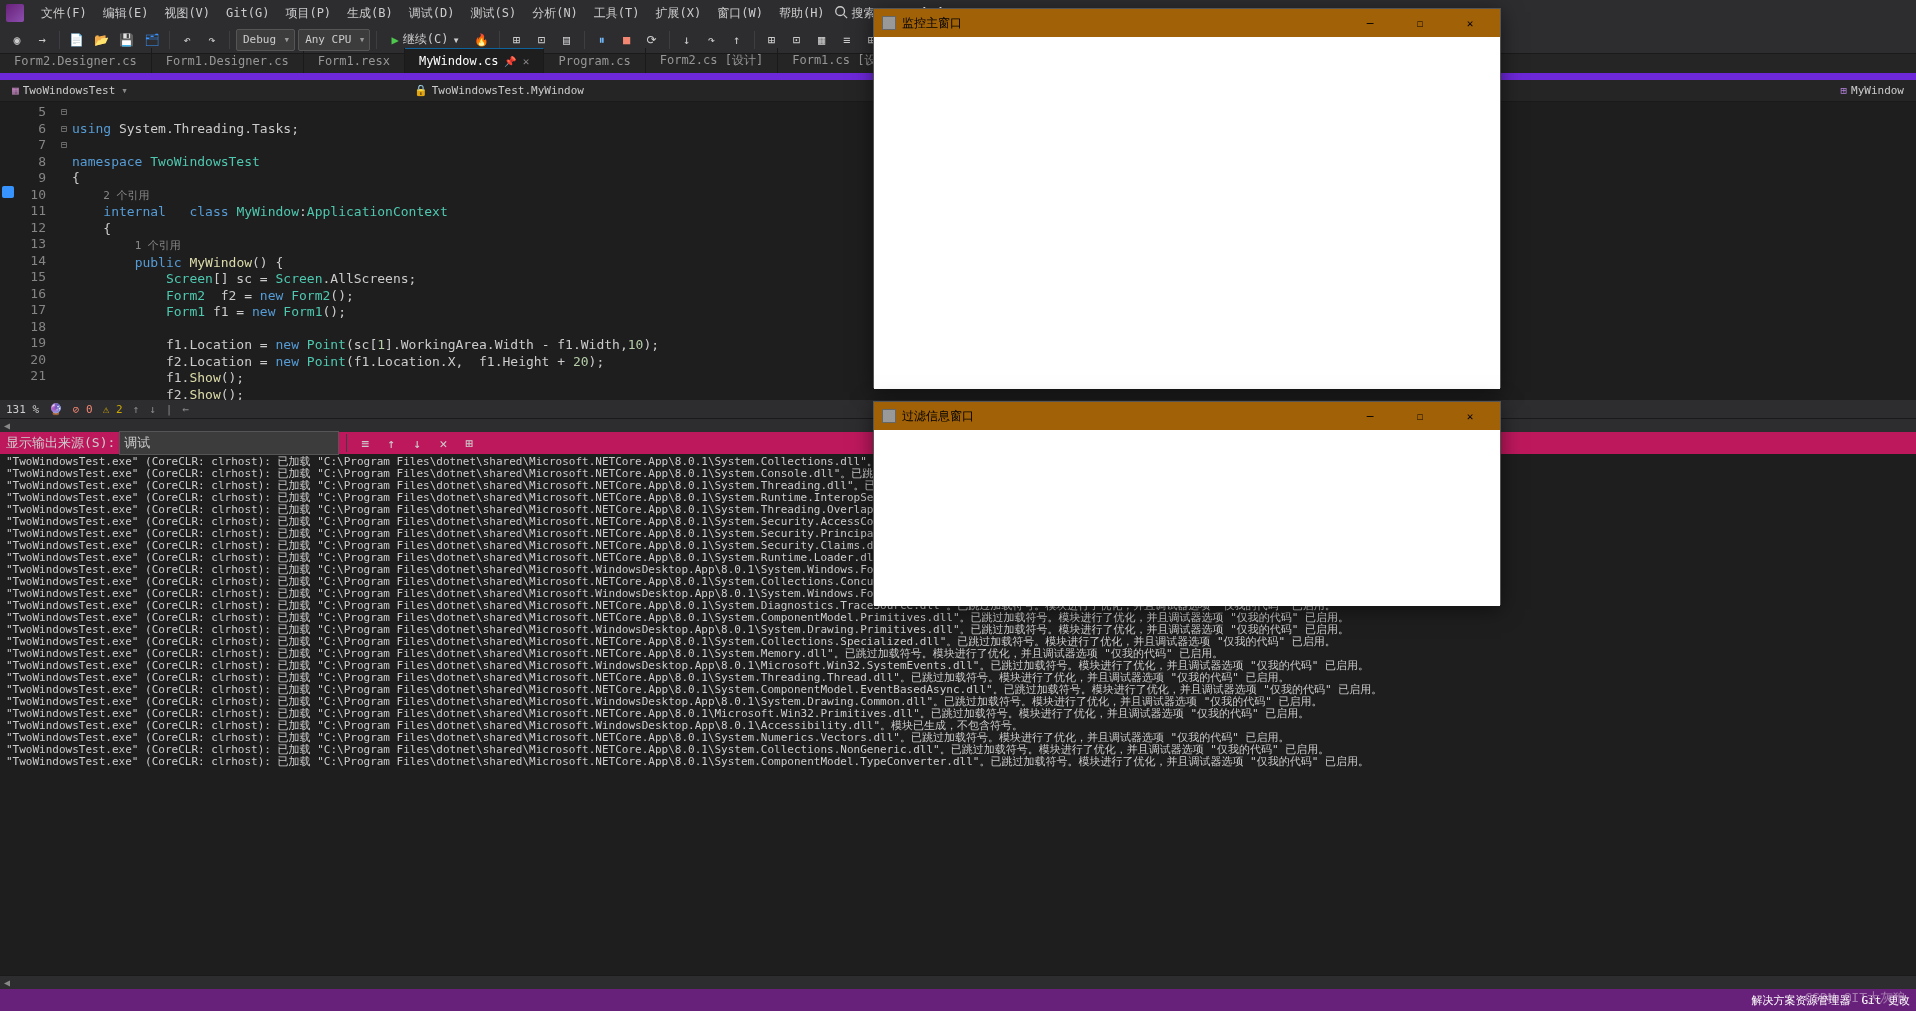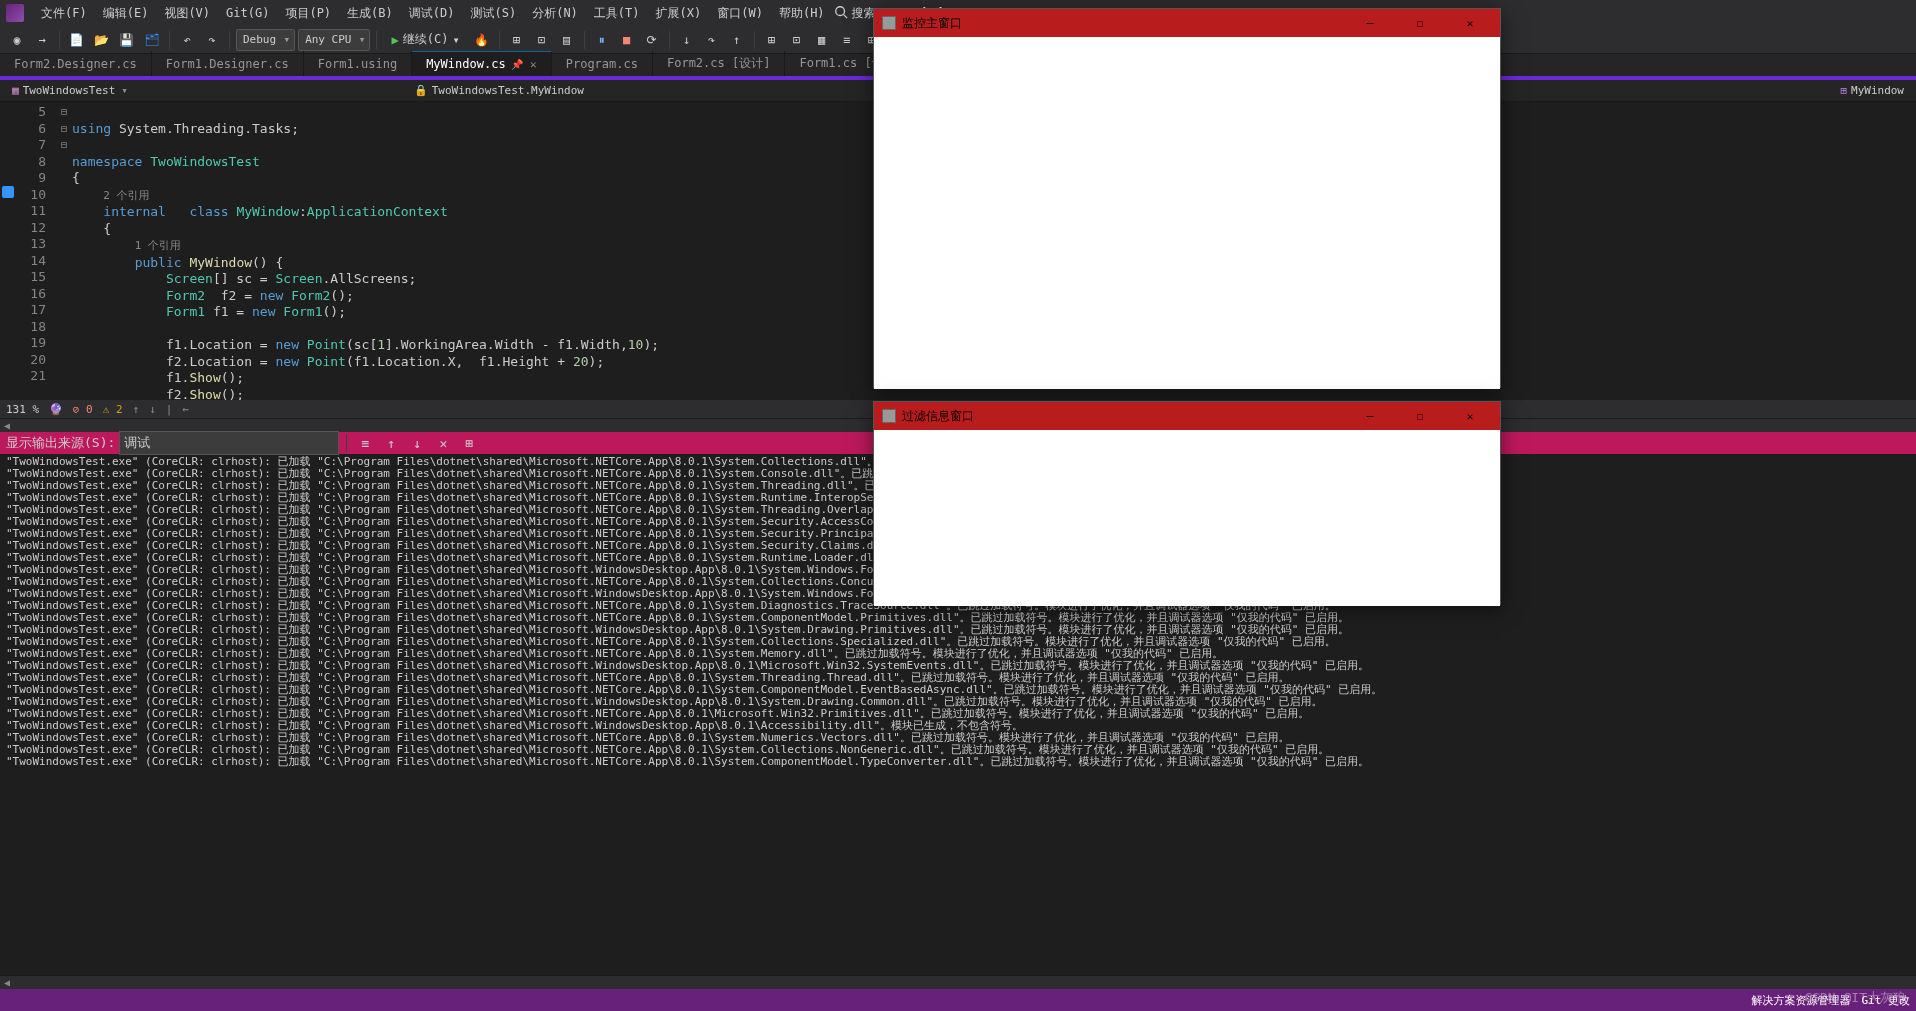--- a/index.html
+++ b/index.html
@@ -10,21 +10,21 @@
 .menubar .search{margin-left:auto;display:flex;align-items:flex-start;gap:4px;color:#ccc}
 .menubar .search .sicon{width:14px;height:14px}
 .menubar .title{color:#fff;font-weight:600;margin-left:14px}
 .toolbar{background:#2d2d30;height:28px;display:flex;align-items:center;padding:0 6px;gap:3px;border-bottom:1px solid #1a1a1a}
 .tb-btn{width:22px;height:22px;display:flex;align-items:center;justify-content:center;color:#ccc;border-radius:2px}
 .tb-sep{width:1px;height:18px;background:#3e3e42;margin:0 3px}
 .tb-combo{background:#3c3c3c;border:1px solid #555;height:22px;padding:0 18px 0 6px;font-size:11px;color:#ccc;display:flex;align-items:center;border-radius:2px;position:relative}
 .tb-combo::after{content:"▾";position:absolute;right:4px;color:#999}
 .tb-start{display:flex;align-items:center;gap:4px;padding:0 8px;height:22px}
 .tb-start .play{color:#4ec94e}
-.tabbar{background:#252526;height:26px;display:flex;align-items:flex-end;border-bottom:4px solid #6d28d9}
+.tabbar{background:#252526;height:26px;display:flex;align-items:flex-end;border-bottom:7px solid #6d28d9}
 .tab{height:25px;padding:0 14px;display:flex;align-items:center;gap:6px;color:#969696;cursor:pointer;font-size:12px;border-right:1px solid #1a1a1a}
 .tab.active{background:#1e1e1e;color:#fff;border-top:1px solid #0e639c}
 .tab .pin{color:#888;font-size:10px}
 .tab .close{color:#888;font-size:11px}
 .crumbbar{background:#252526;height:22px;display:flex;align-items:center;padding:0 6px;font-size:11px;color:#ccc;border-bottom:1px solid #1a1a1a}
 .crumb{display:flex;align-items:center;gap:4px;padding:0 6px}
 .crumb.right{margin-left:auto}
 .editor-wrap{display:flex;height:298px;background:#1e1e1e;position:relative}
 .margin-glyph{width:16px;background:#1e1e1e;display:flex;flex-direction:column;align-items:center;padding-top:2px}
 .margin-glyph .glyph{width:12px;height:12px;margin-top:82px}
@@ -39,21 +39,21 @@
 .output-panel{background:#1e1e1e}
 .output-header{height:20px;background:#2d2d30;display:flex;align-items:center;padding:0 6px;color:#ccc;font-size:12px;border-bottom:1px solid #1a1a1a}
 .output-toolbar{height:22px;background:#be185d;display:flex;align-items:center;padding:0 6px;gap:4px;font-size:13px}
 .output-toolbar .lbl{color:#ccc}
 .output-toolbar .combo{background:#3c3c3c;border:1px solid #555;height:24px;width:220px;padding:0 4px;display:flex;align-items:center}
 .output-text{font-family:Consolas,"Microsoft YaHei",monospace;font-size:11px;line-height:12px;color:#ccc;padding:2px 6px;white-space:pre;overflow:hidden;height:320px}
 .statusbar{position:absolute;bottom:0;left:0;right:0;height:22px;background:#68217a;display:flex;align-items:center;color:#fff;font-size:11px;padding:0 6px}
 .statusbar .right{margin-left:auto;display:flex;align-items:center;gap:11px}
 .statusbar .watermark{position:absolute;right:10px;bottom:4px;color:rgba(255,255,255,.4);font-size:13px}
 .floatwin{position:absolute;background:#fff;border:1px solid #555;box-shadow:0 4px 20px rgba(0,0,0,.5)}
-.floatwin .titlebar{height:28px;background:#b91c1c;display:flex;align-items:center;padding:0 8px;gap:6px;font-size:12px;color:#000}
+.floatwin .titlebar{height:28px;background:#a16207;display:flex;align-items:center;padding:0 8px;gap:6px;font-size:12px;color:#000}
 .floatwin .titlebar .wicon{width:14px;height:14px;background:#999;border:1px solid #666}
 .floatwin .titlebar .spacer{flex:1}
 .floatwin .titlebar .wbtn{width:44px;height:28px;display:flex;align-items:center;justify-content:center;color:#000;font-size:11px}
 .floatwin .body{background:#fff}
 svg{display:block}
 </style>
 </head>
 <body>
 
 <div class="menubar">
@@ -124,21 +124,21 @@
 </div>
 
 <div class="tabbar">
   <div class="tab">
       <span>Form2.Designer.cs</span>
     </div>
   <div class="tab">
       <span>Form1.Designer.cs</span>
     </div>
   <div class="tab">
-      <span>Form1.using</span>
+      <span>Form1.resx</span>
     </div>
   <div class="tab active">
       <span>MyWindow.cs</span>
       <span class="pin">📌</span>
       <span class="close">✕</span>
     </div>
   <div class="tab">
       <span>Program.cs</span>
     </div>
   <div class="tab">

